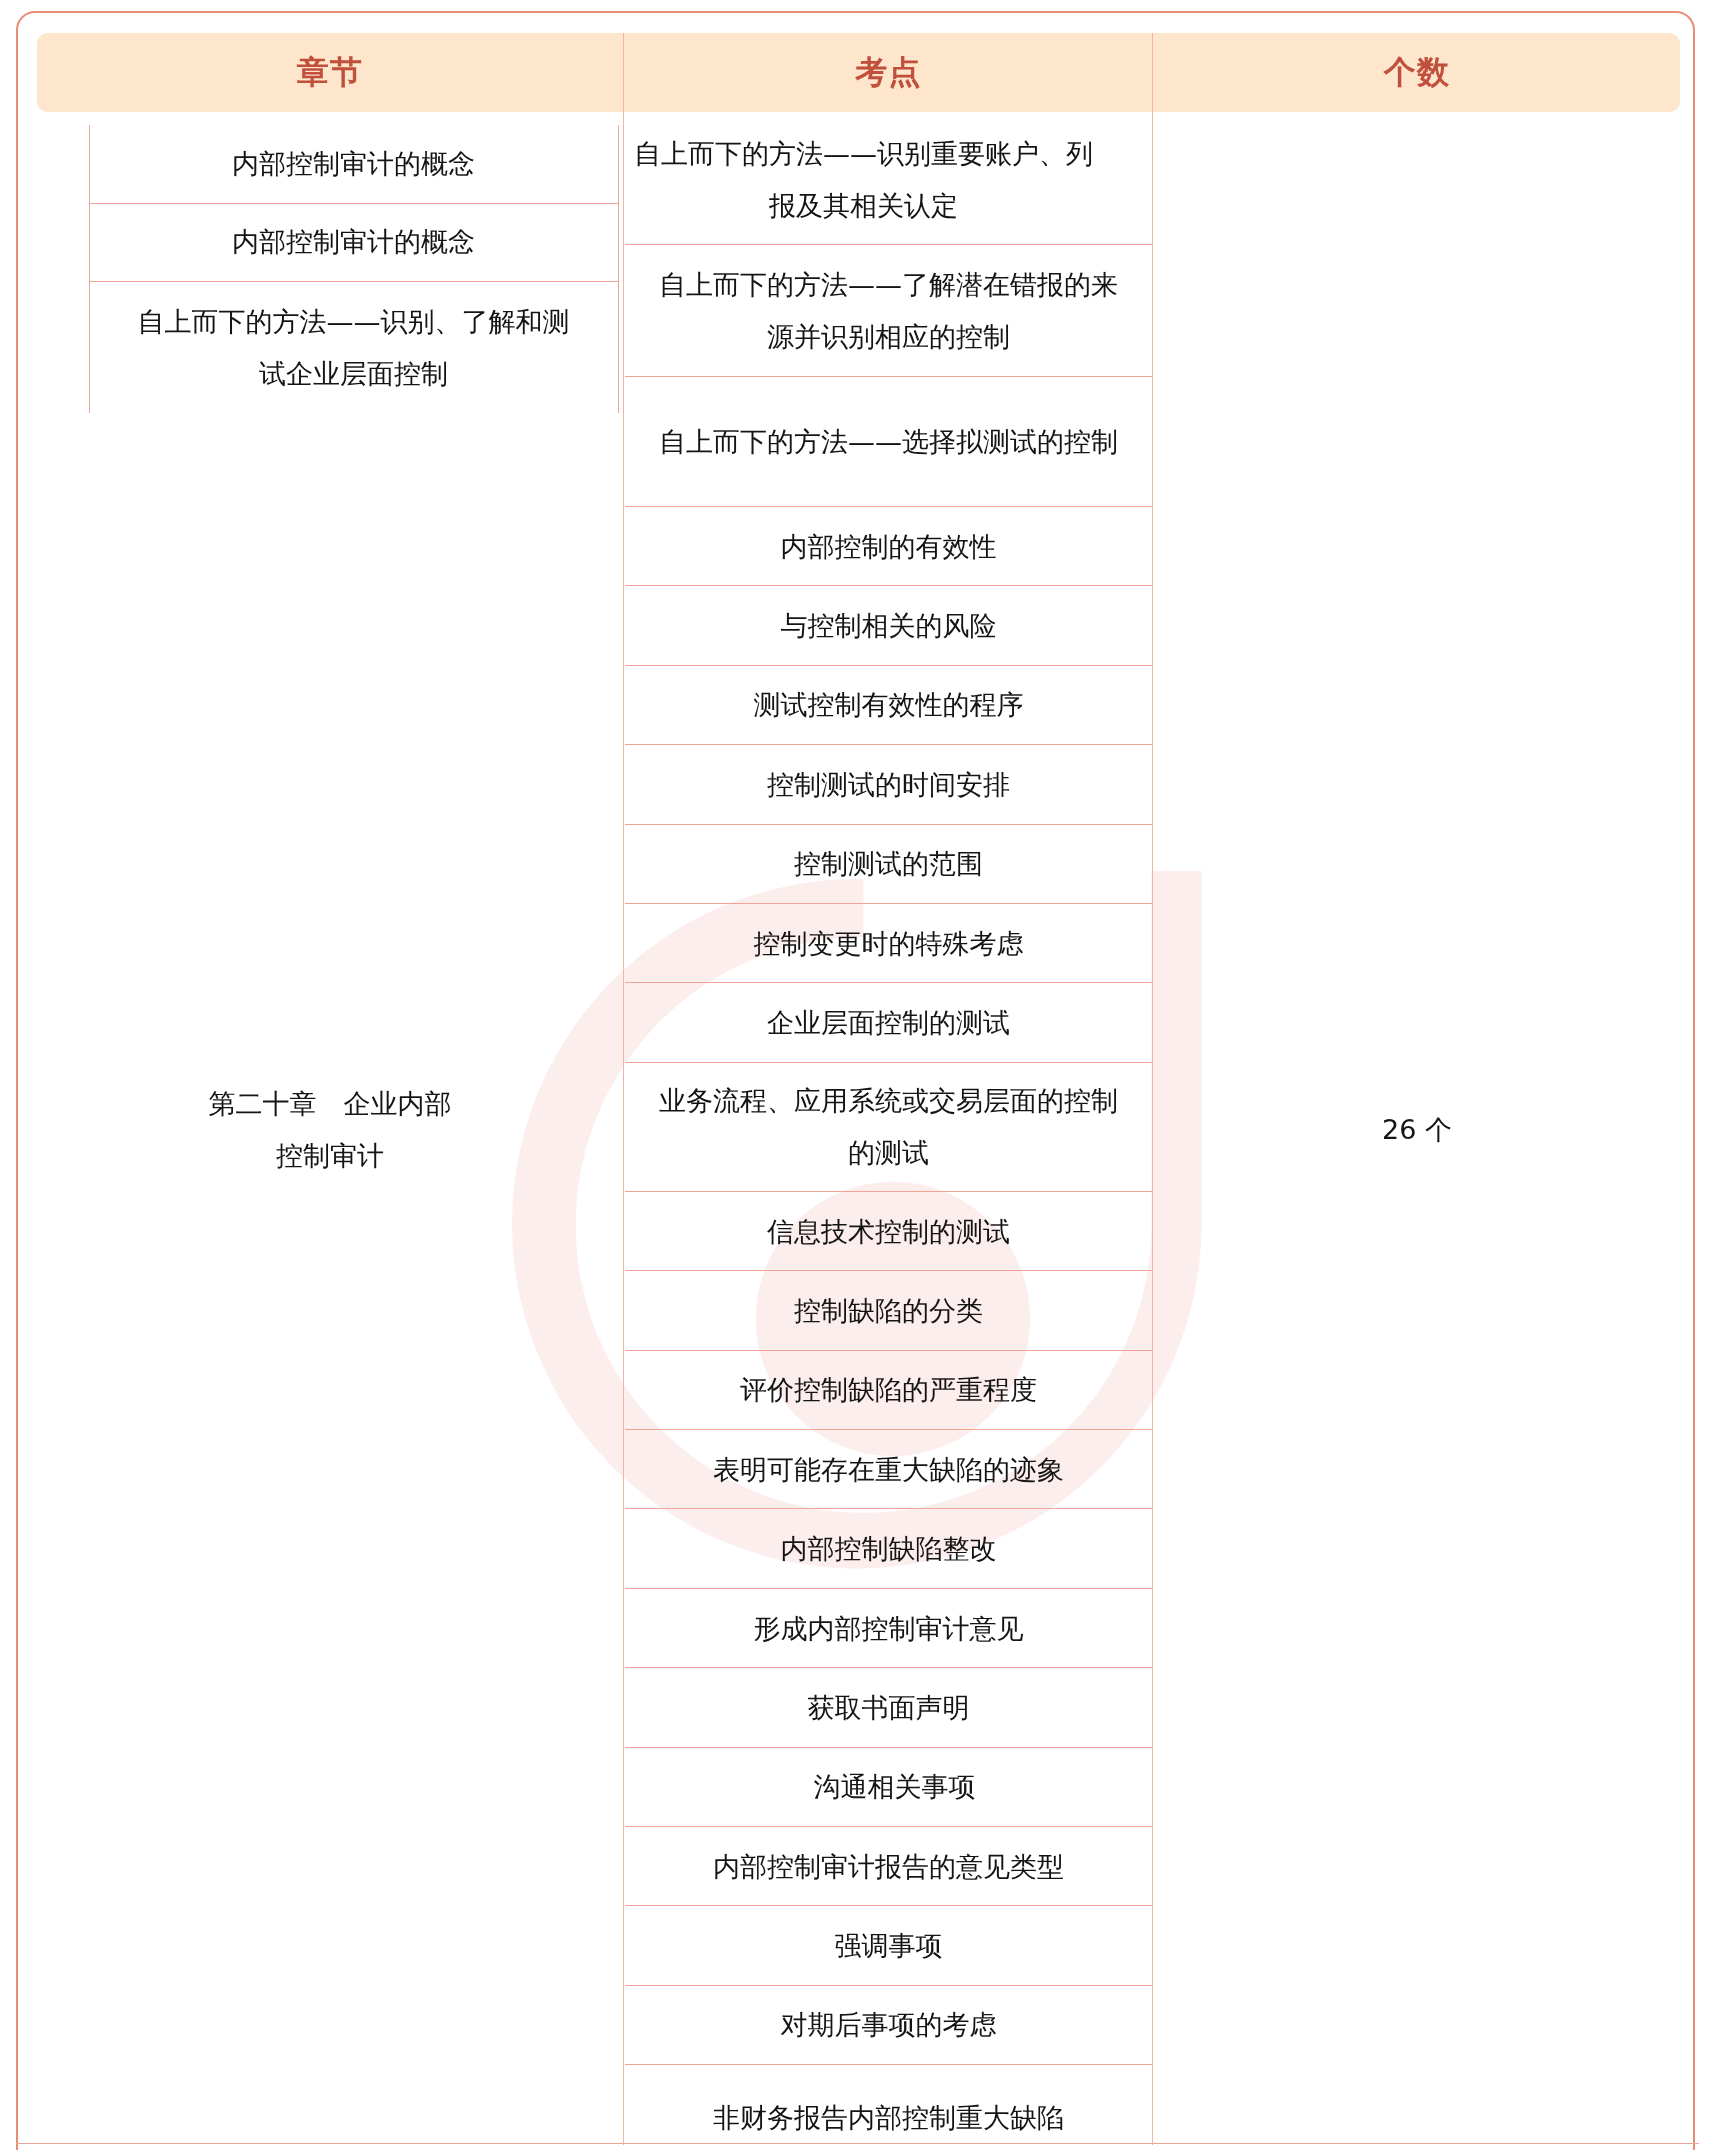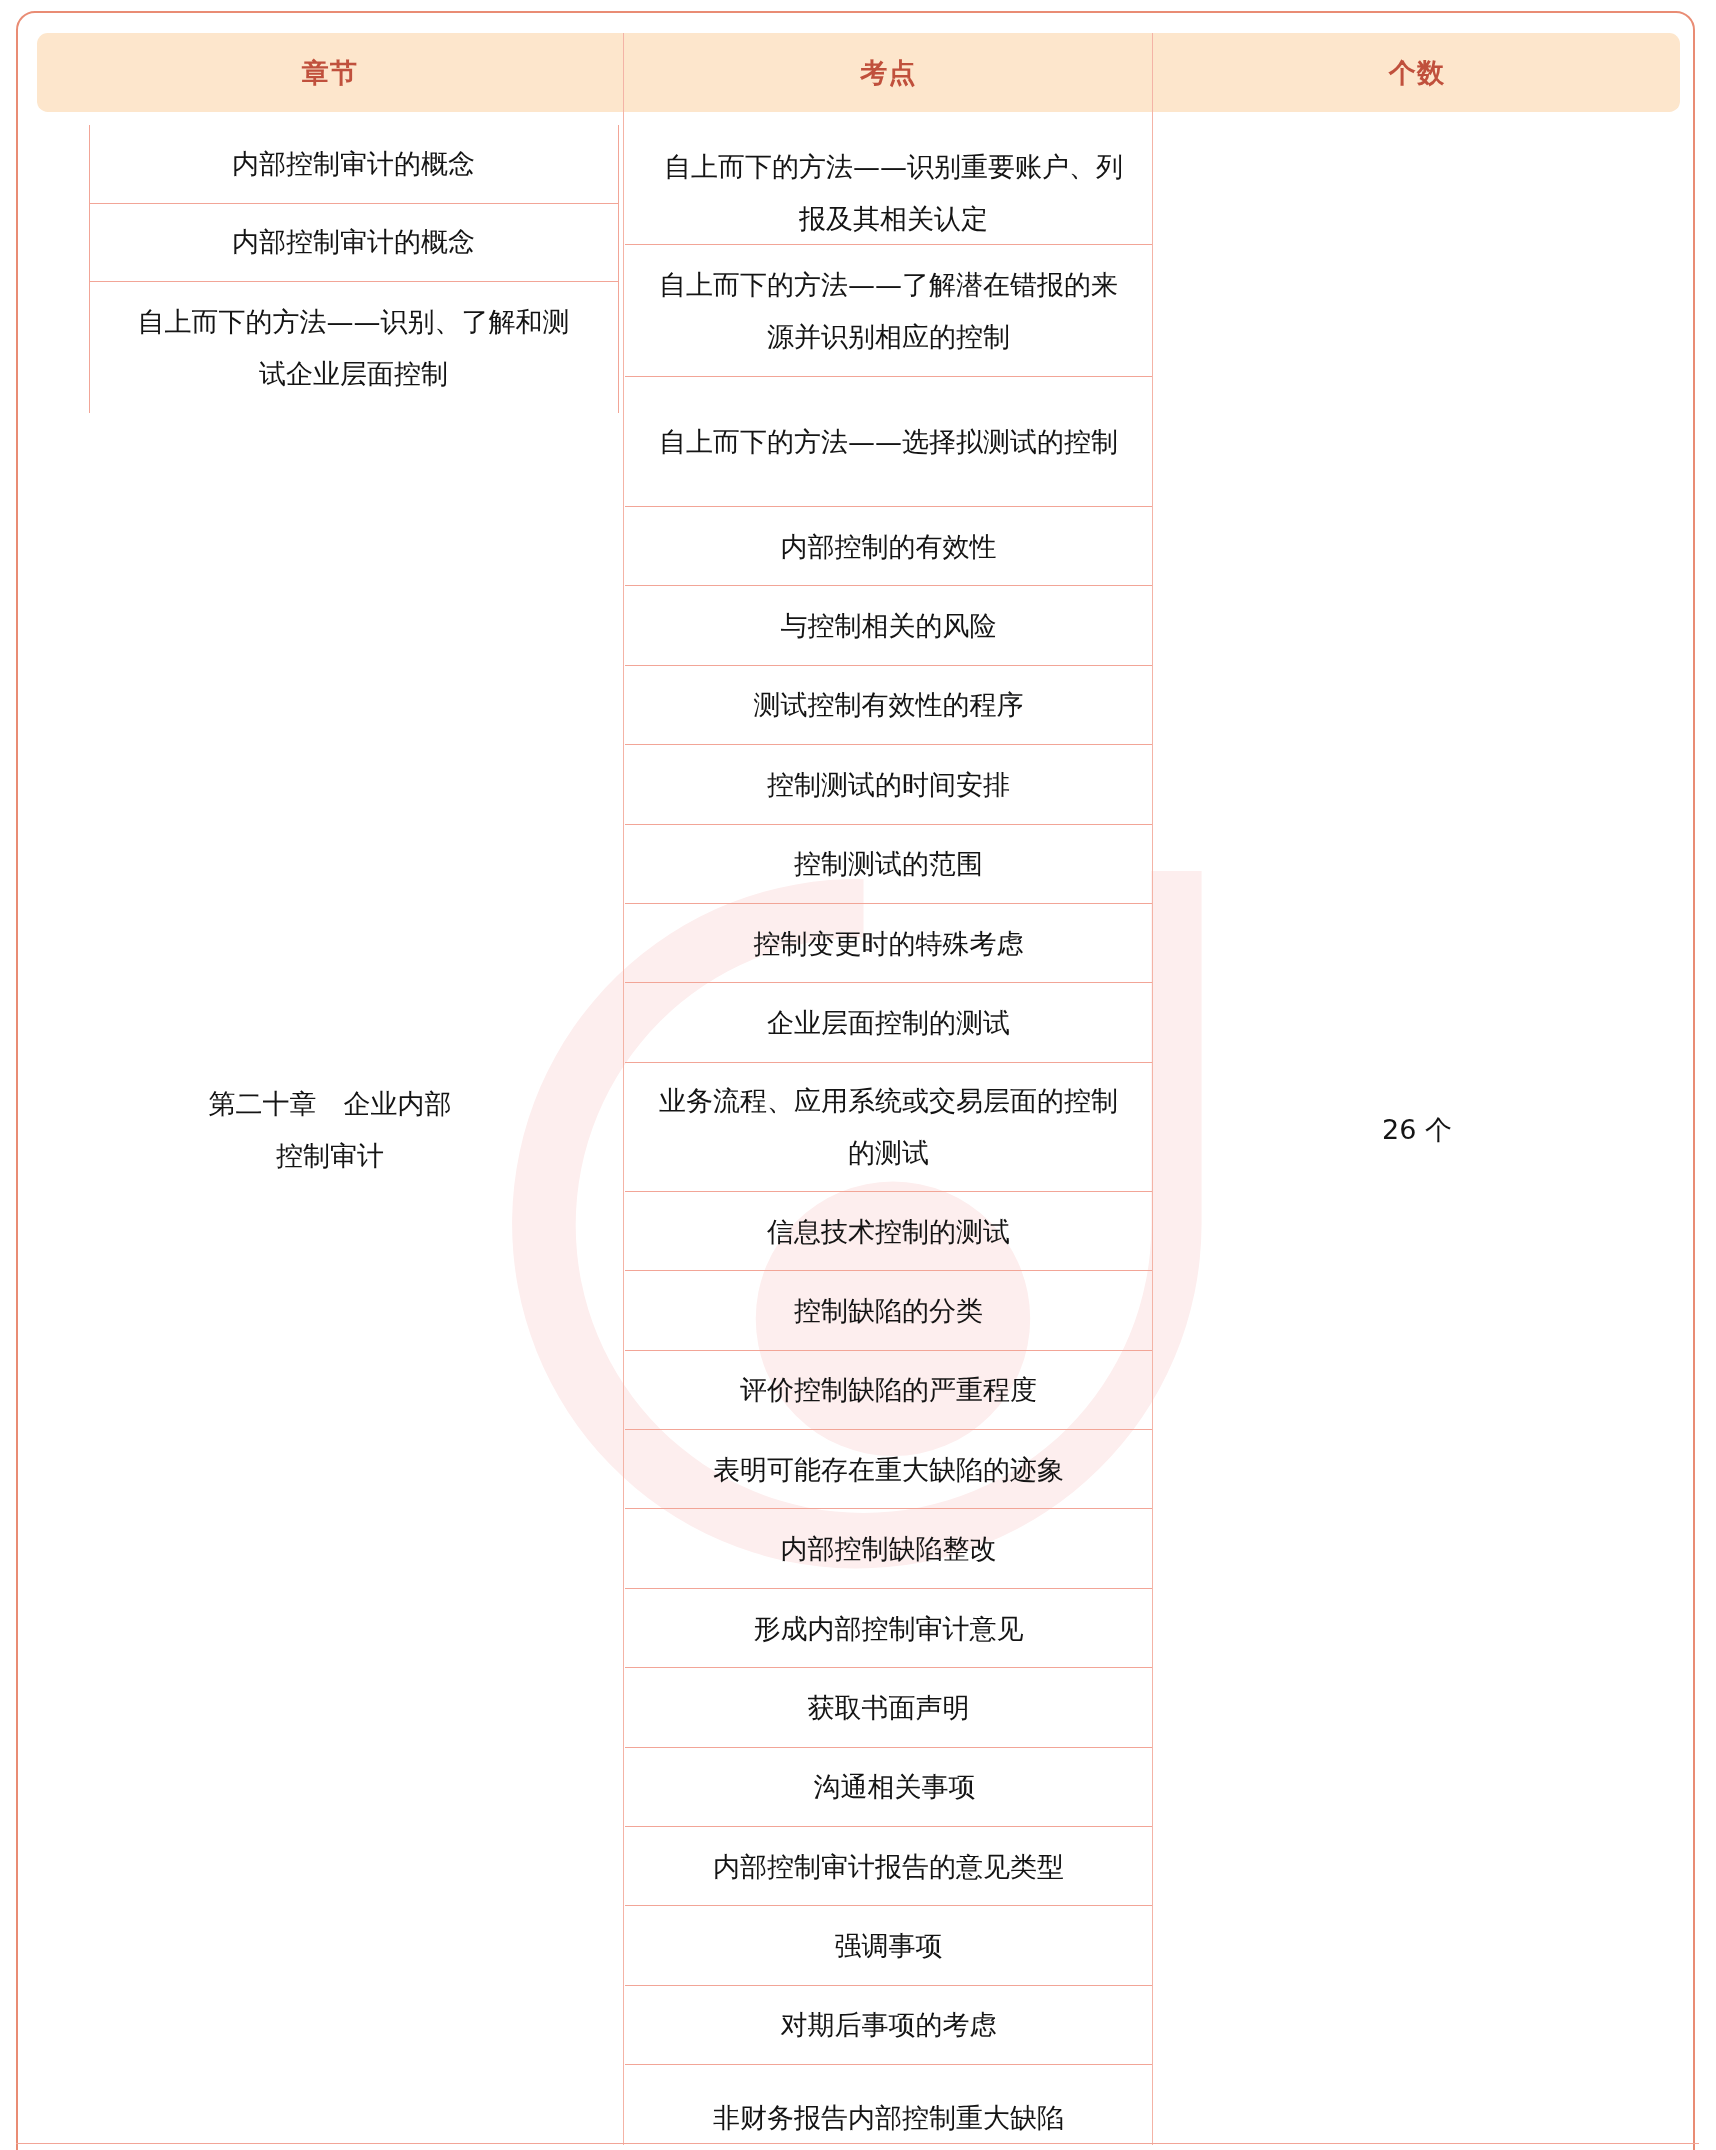--- a/index.html
+++ b/index.html
@@ -4,21 +4,21 @@
 <style>
   html, body { margin:0; padding:0; background:#ffffff; }
   body { width:1717px; height:2151px; position:relative; overflow:hidden;
          font-family:"DejaVu Sans", "Liberation Sans", sans-serif; color:#111; }
   .card { position:absolute; left:16px; top:11.4px; width:1679px; height:2209px;
           border:2px solid #e98c74; border-radius:19px 19px 0 0; box-sizing:border-box; background:#fff; }
   .watermark { position:absolute; left:0; top:0; width:1717px; height:2151px; pointer-events:none; }
   .header { position:absolute; left:37px; top:33px; width:1643px; height:79px;
             background:#fde6cc; border-radius:10.7px; }
   .hcell { position:absolute; top:33px; height:79px; display:flex; align-items:center; justify-content:center;
-           font-size:27px; font-weight:bold; color:#c0503c; letter-spacing:1.3px; }
+           font-size:32px; font-weight:bold; color:#c0503c; letter-spacing:1.3px; }
   .vline { position:absolute; width:1.3px; background:#f2a597; }
   .hline { position:absolute; height:1.3px; background:#f2a597; }
   .cell { position:absolute; display:flex; align-items:center; justify-content:center; text-align:center;
           font-size:27px; line-height:52px; box-sizing:border-box; padding:0 27px; color:#141414; }
   .bigcell { position:absolute; display:flex; align-items:center; justify-content:center; text-align:center;
              font-size:27px; line-height:52px; color:#141414; }
 </style>
 </head>
 <body>
 
@@ -55,21 +55,21 @@
 <div class="bigcell" style="left:37px;top:1076px;width:586px;height:107px;flex-direction:column;">
   <div style="white-space:pre;">第二十章　企业内部</div>
   <div>控制审计</div>
 </div>
 
 <div class="bigcell" style="left:1153px;top:1103px;width:528px;height:54px;">
   <span>26 个</span>
 </div>
 
 <div id="mid-rows">
-    <div class="cell" style="left: 630px; top: 115px; width: 527px; height: 130px; padding: 0px 33px; align-items: flex-end;">
+    <div class="cell" style="left: 600px; top: 115px; width: 527px; height: 130px; padding: 0px 33px;">
       <span>自上而下的方法——识别重要账户、列报及其相关认定</span>
     </div>
     <div class="hline" style="left: 625px; top: 244px; width: 527px;"></div>
     <div class="cell" style="left: 625px; top: 245px; width: 527px; height: 131px; padding: 0px 33px;">
       <span>自上而下的方法——了解潜在错报的来源并识别相应的控制</span>
     </div>
     <div class="hline" style="left: 625px; top: 376px; width: 527px;"></div>
     <div class="cell" style="left: 625px; top: 376px; width: 527px; height: 131px; padding: 0px 33px;">
       <span>自上而下的方法——选择拟测试的控制</span>
     </div>

